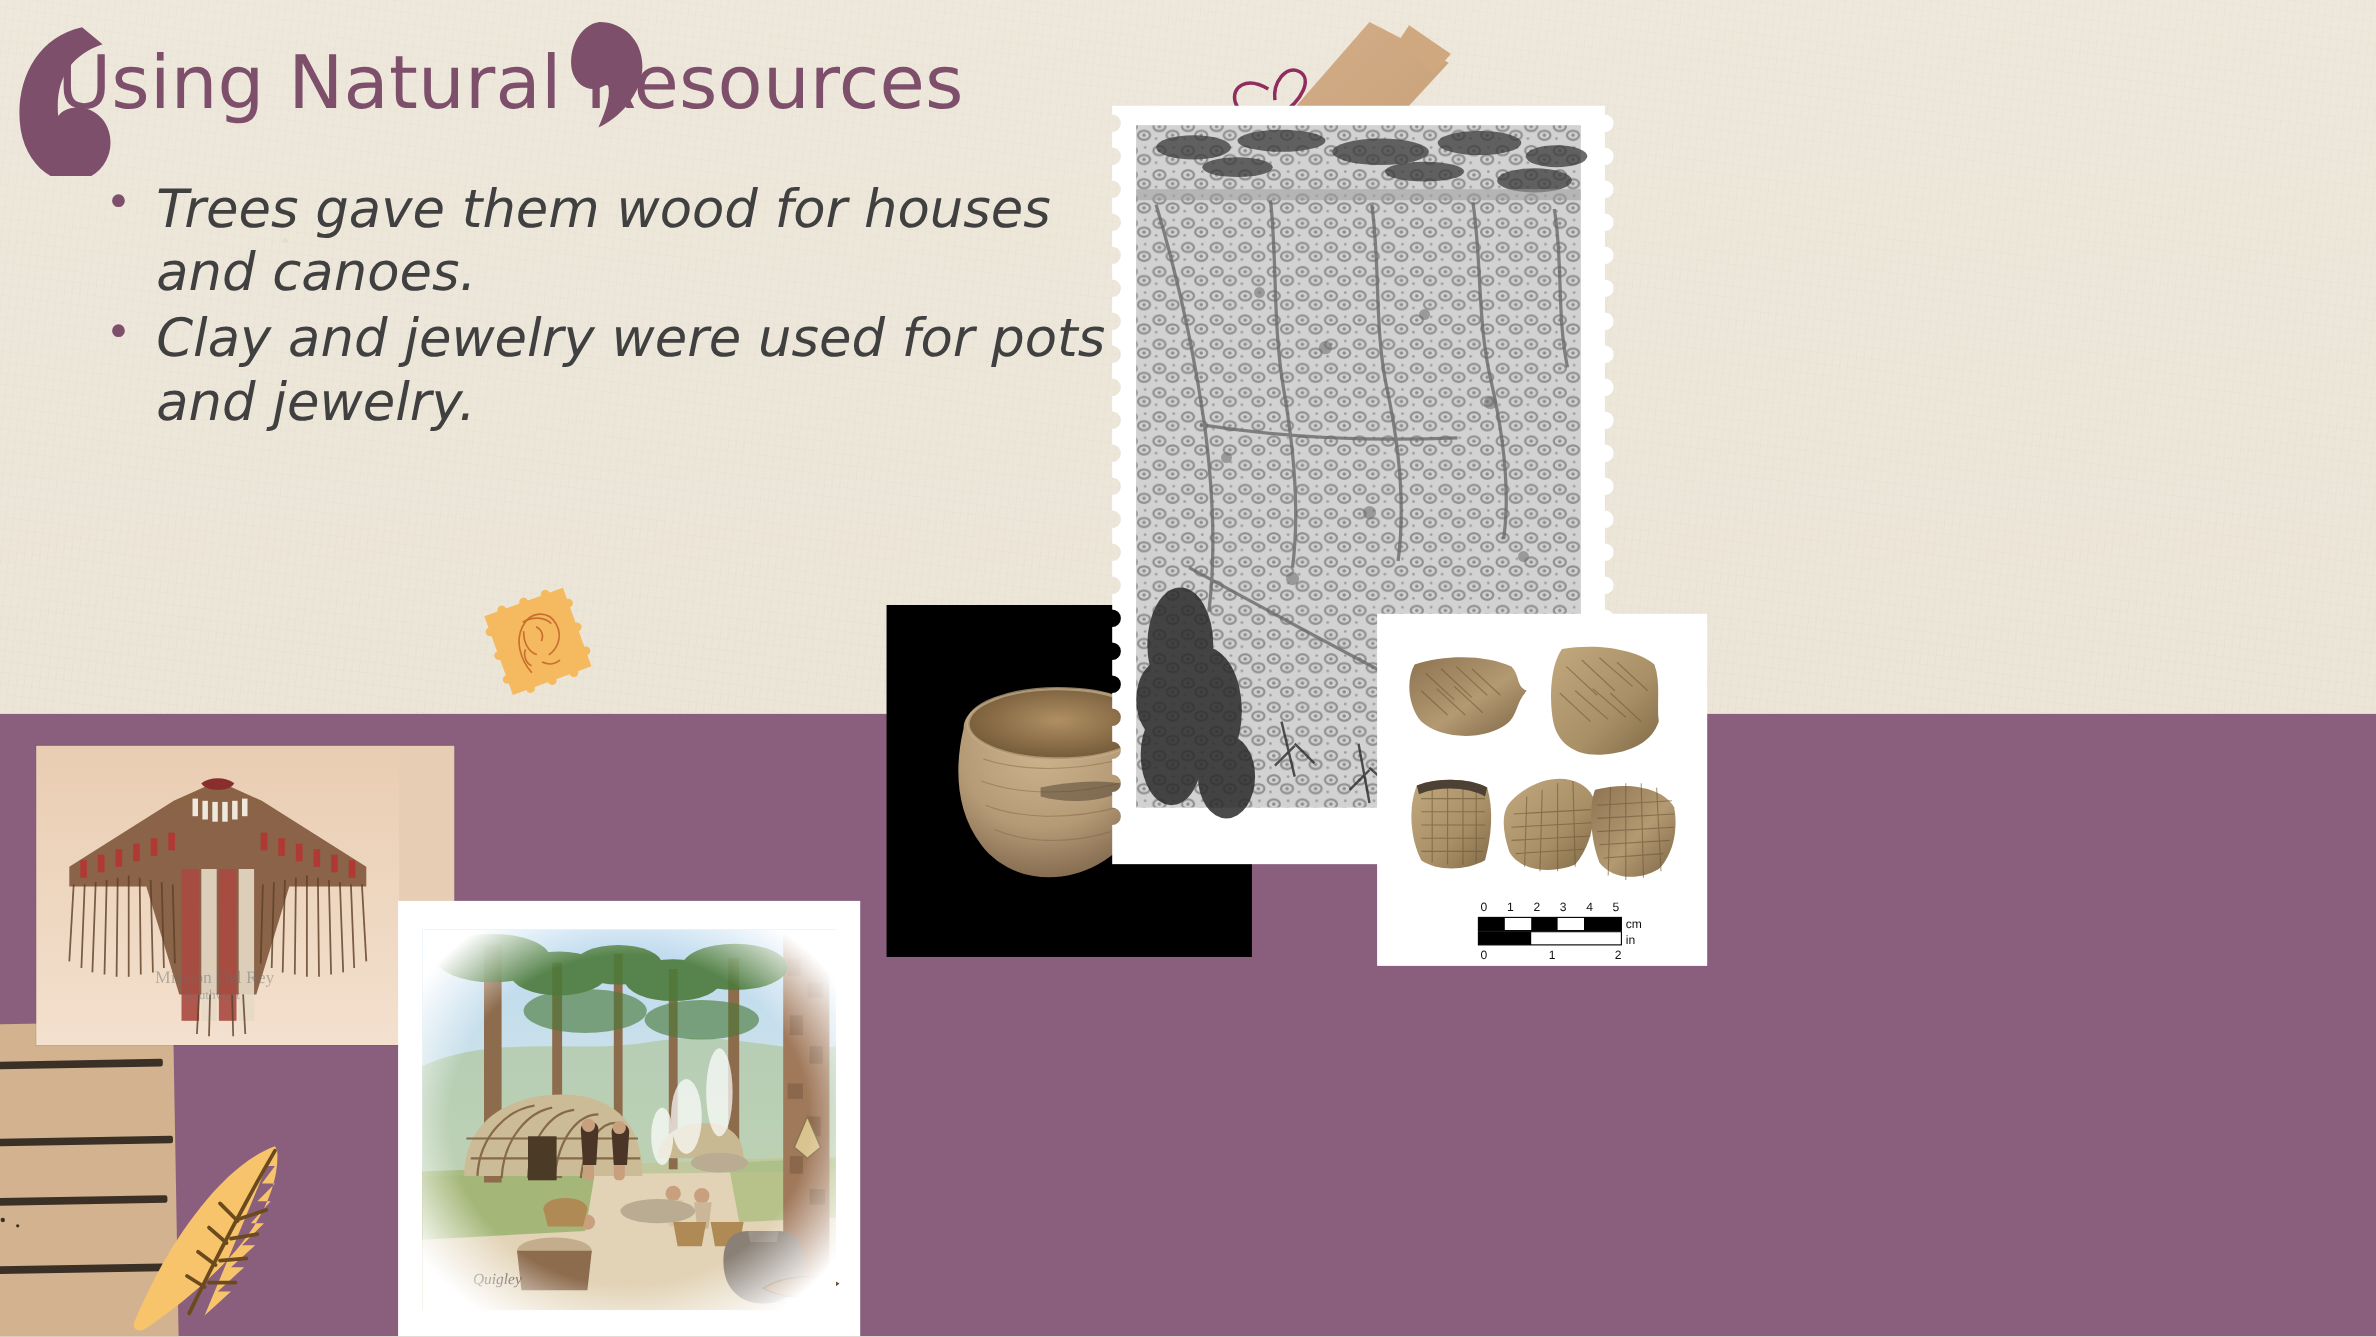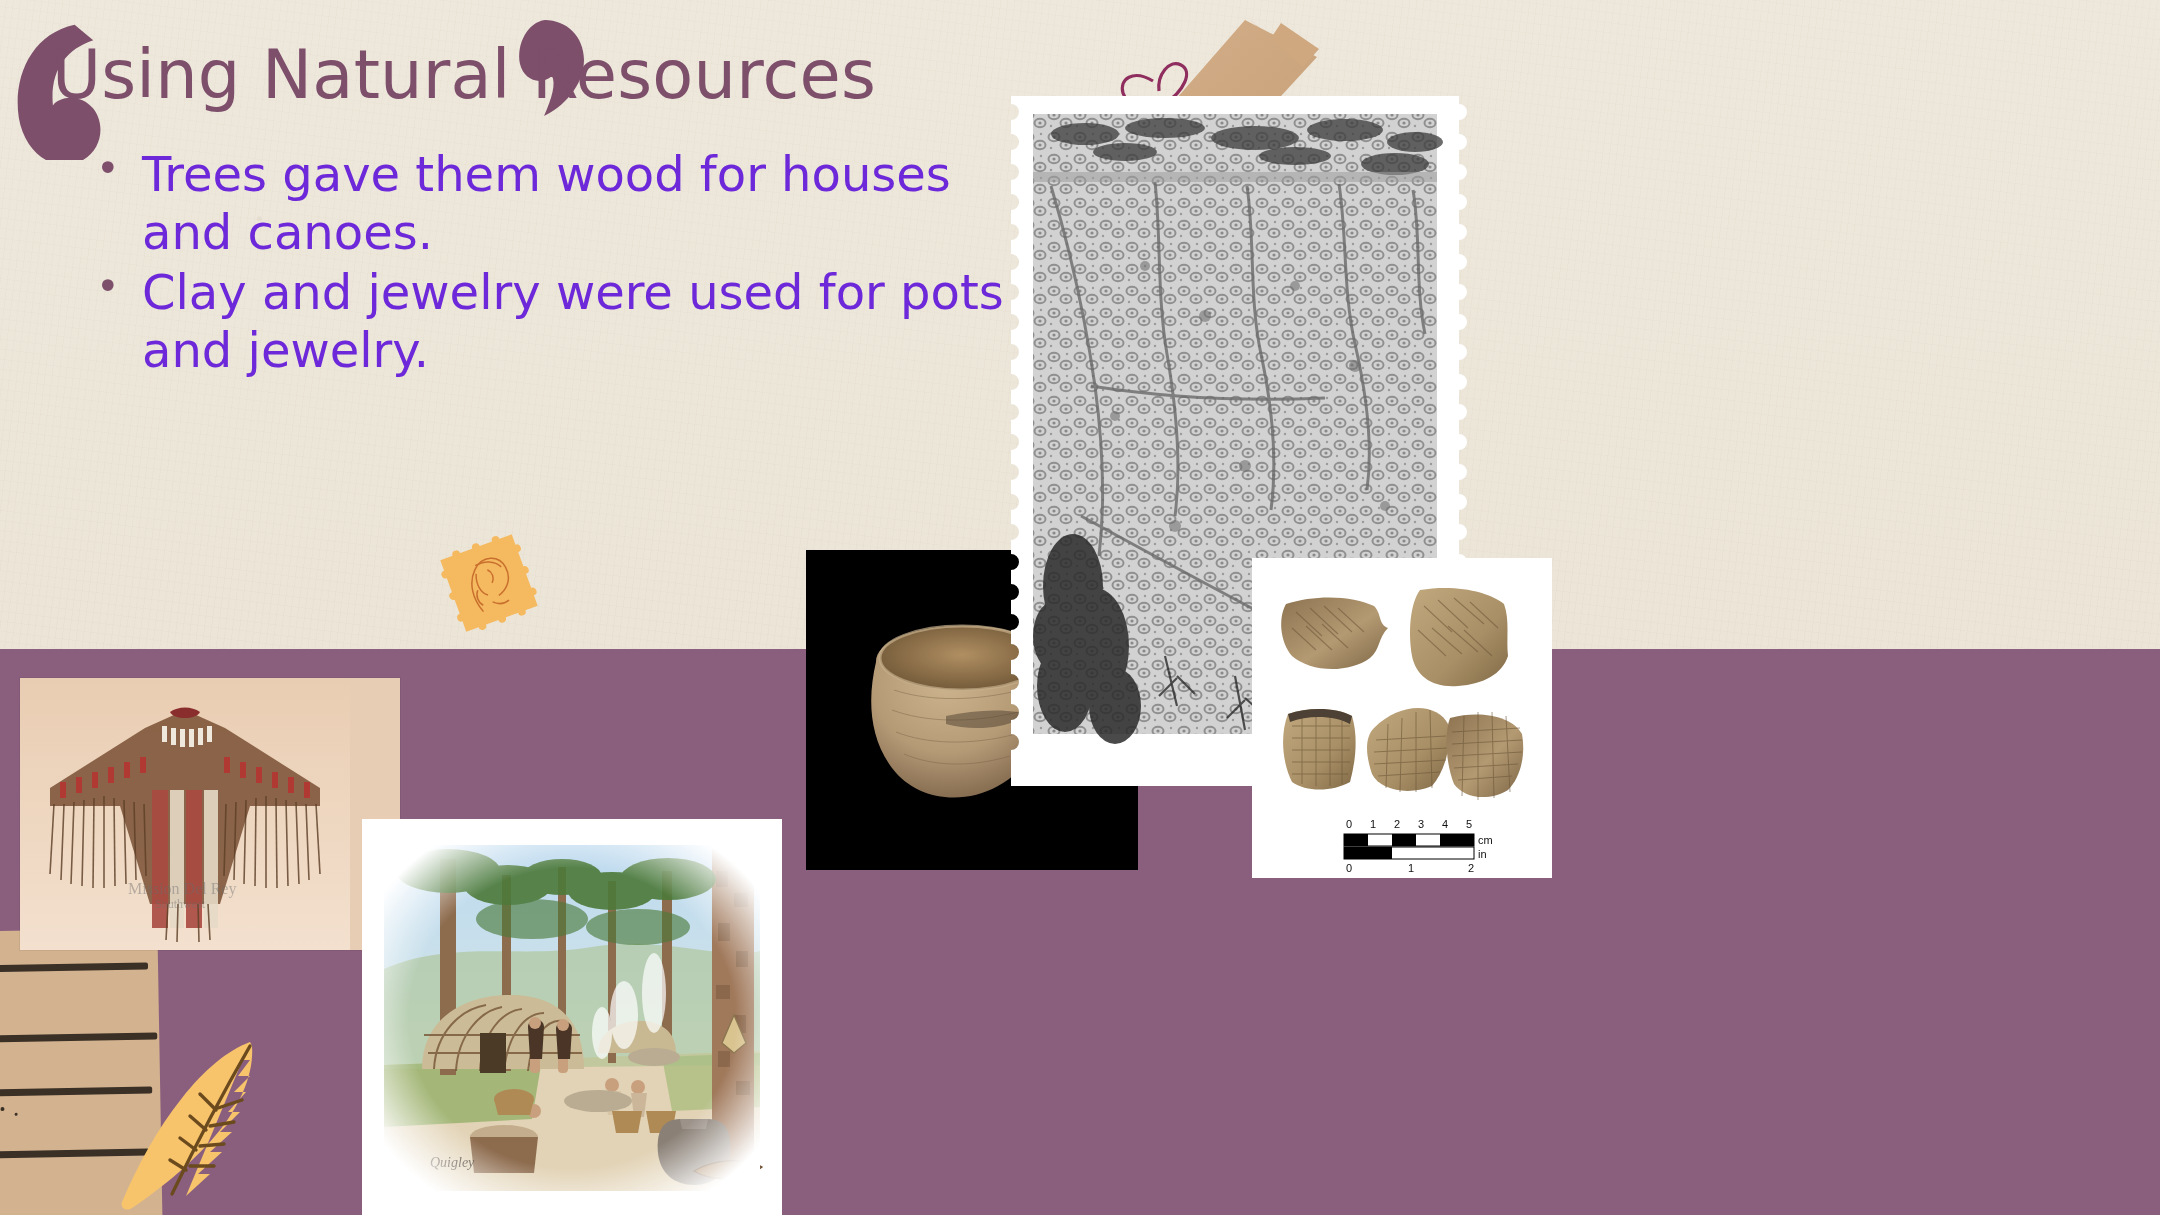--- a/index.html
+++ b/index.html
@@ -32,42 +32,42 @@
     background:#8a5f7e;
   }
   
   .title{
     position:absolute;left:52px;top:36px;width:1000px;
     color:#7d4f6b;font-size:67px;letter-spacing:.2px;
     font-family:"DejaVu Sans", sans-serif;
   }
   
   .bullets{
-    position:absolute;left:86px;top:146px;width:940px;
-    color:#6d28d9;font-size:48px;line-height:1.20;
-    list-style:none;margin:0;padding:0;
+    position:absolute;left:86px;top:162px;width:940px;
+    color:#404040;font-size:48px;line-height:1.20;
+    list-style:none;margin:0;padding:0;font-style:italic;
   }
   .bullets li{position:relative;padding-left:56px;margin:0 0 3px 0;}
   .bullets li:before{
     content:"\2022";position:absolute;left:10px;top:-2px;font-size:40px;color:#7d4f6b;
   }
   
   .scroll-deco{position:absolute;left:1035px;top:5px;width:340px;height:250px;}
   
   .mini-stamp{position:absolute;left:446px;top:540px;width:86px;height:86px;
               transform:rotate(-20deg);}
   
   .ruled-paper{position:absolute;left:-30px;top:930px;width:190px;height:300px;
                background:#d3b28f;transform:rotate(-1deg);overflow:hidden;}
   .ruled-paper i{position:absolute;left:-18px;height:7px;background:#3a3026;border-radius:2px;}
   .feather{position:absolute;left:100px;top:1030px;width:190px;height:200px;}
   
   .photo{position:absolute;overflow:hidden;}
   
-  .regalia{left:20px;top:678px;width:380px;height:272px;background:#e7cdb4;
+  .regalia{left:33px;top:678px;width:380px;height:272px;background:#e7cdb4;
            box-shadow:0 0 0 1px rgba(0,0,0,.05);}
   
   .village{left:362px;top:819px;width:420px;height:396px;background:#fff;padding:0;}
   
   .bowl{left:806px;top:550px;width:332px;height:320px;background:#000;}
   
   .petro-frame{position:absolute;left:995px;top:86px;width:480px;height:700px;}
   
   .sherds{left:1252px;top:558px;width:300px;height:320px;background:#fff;}
 </style>

